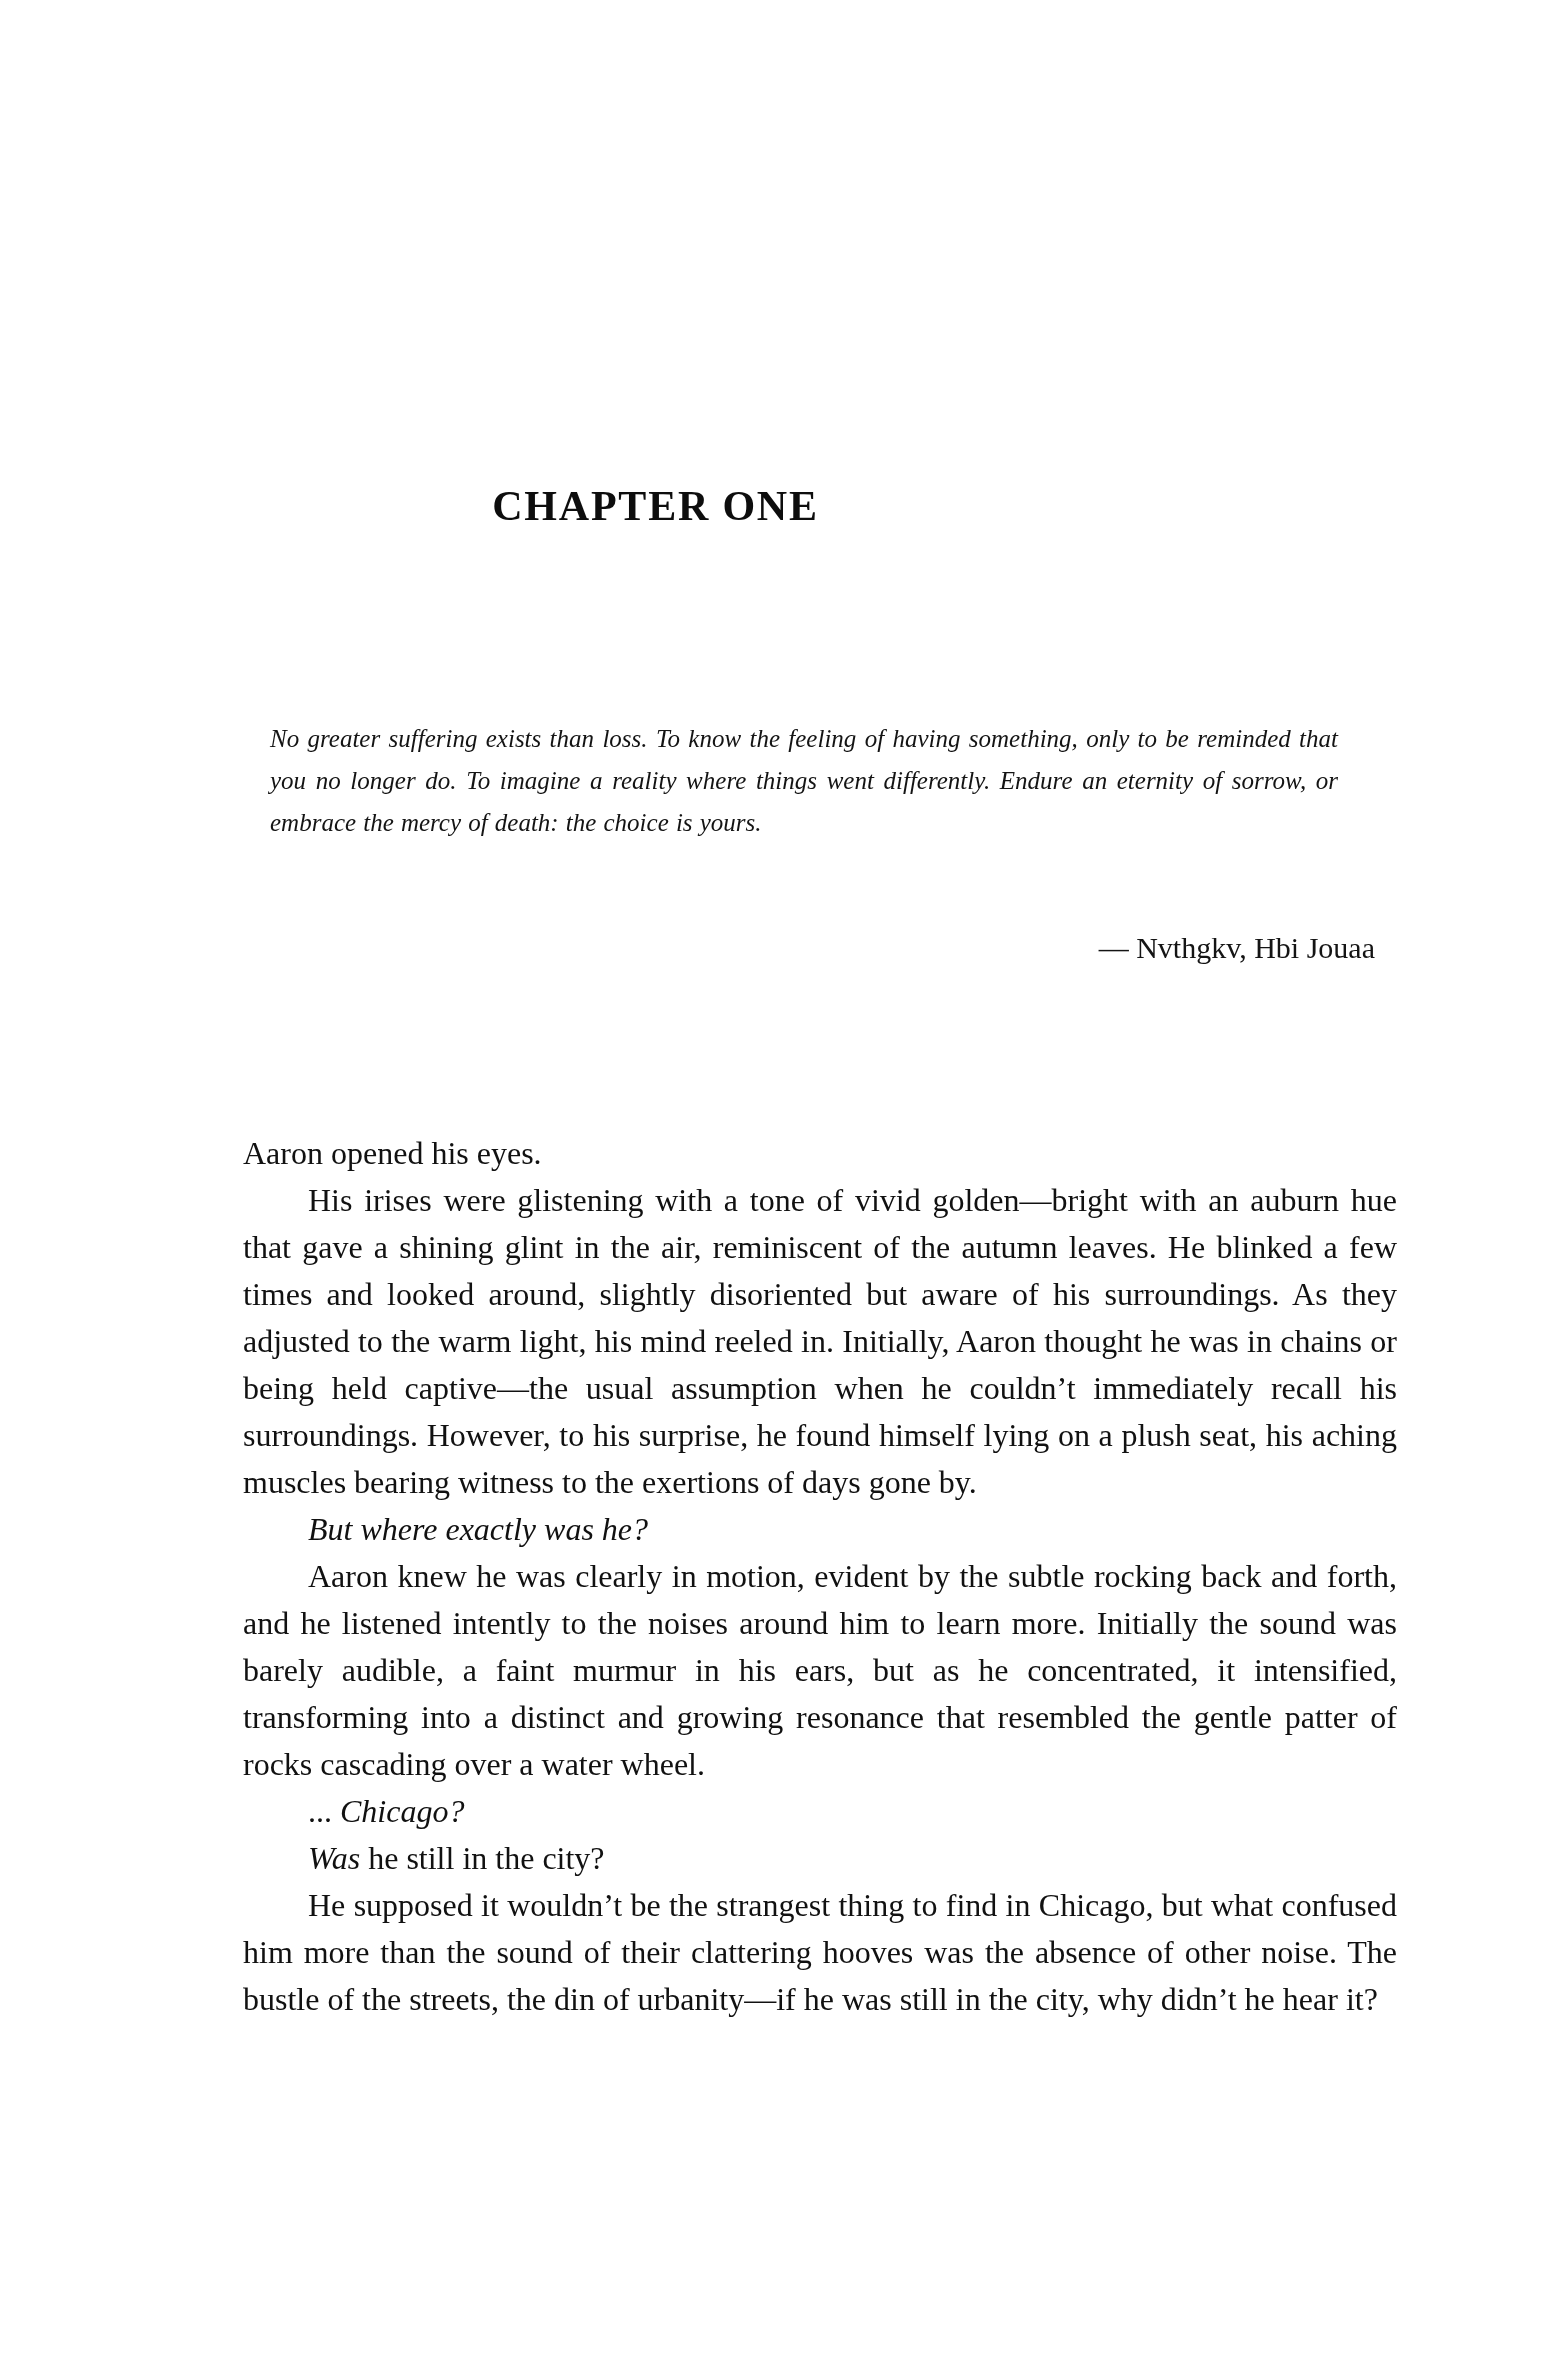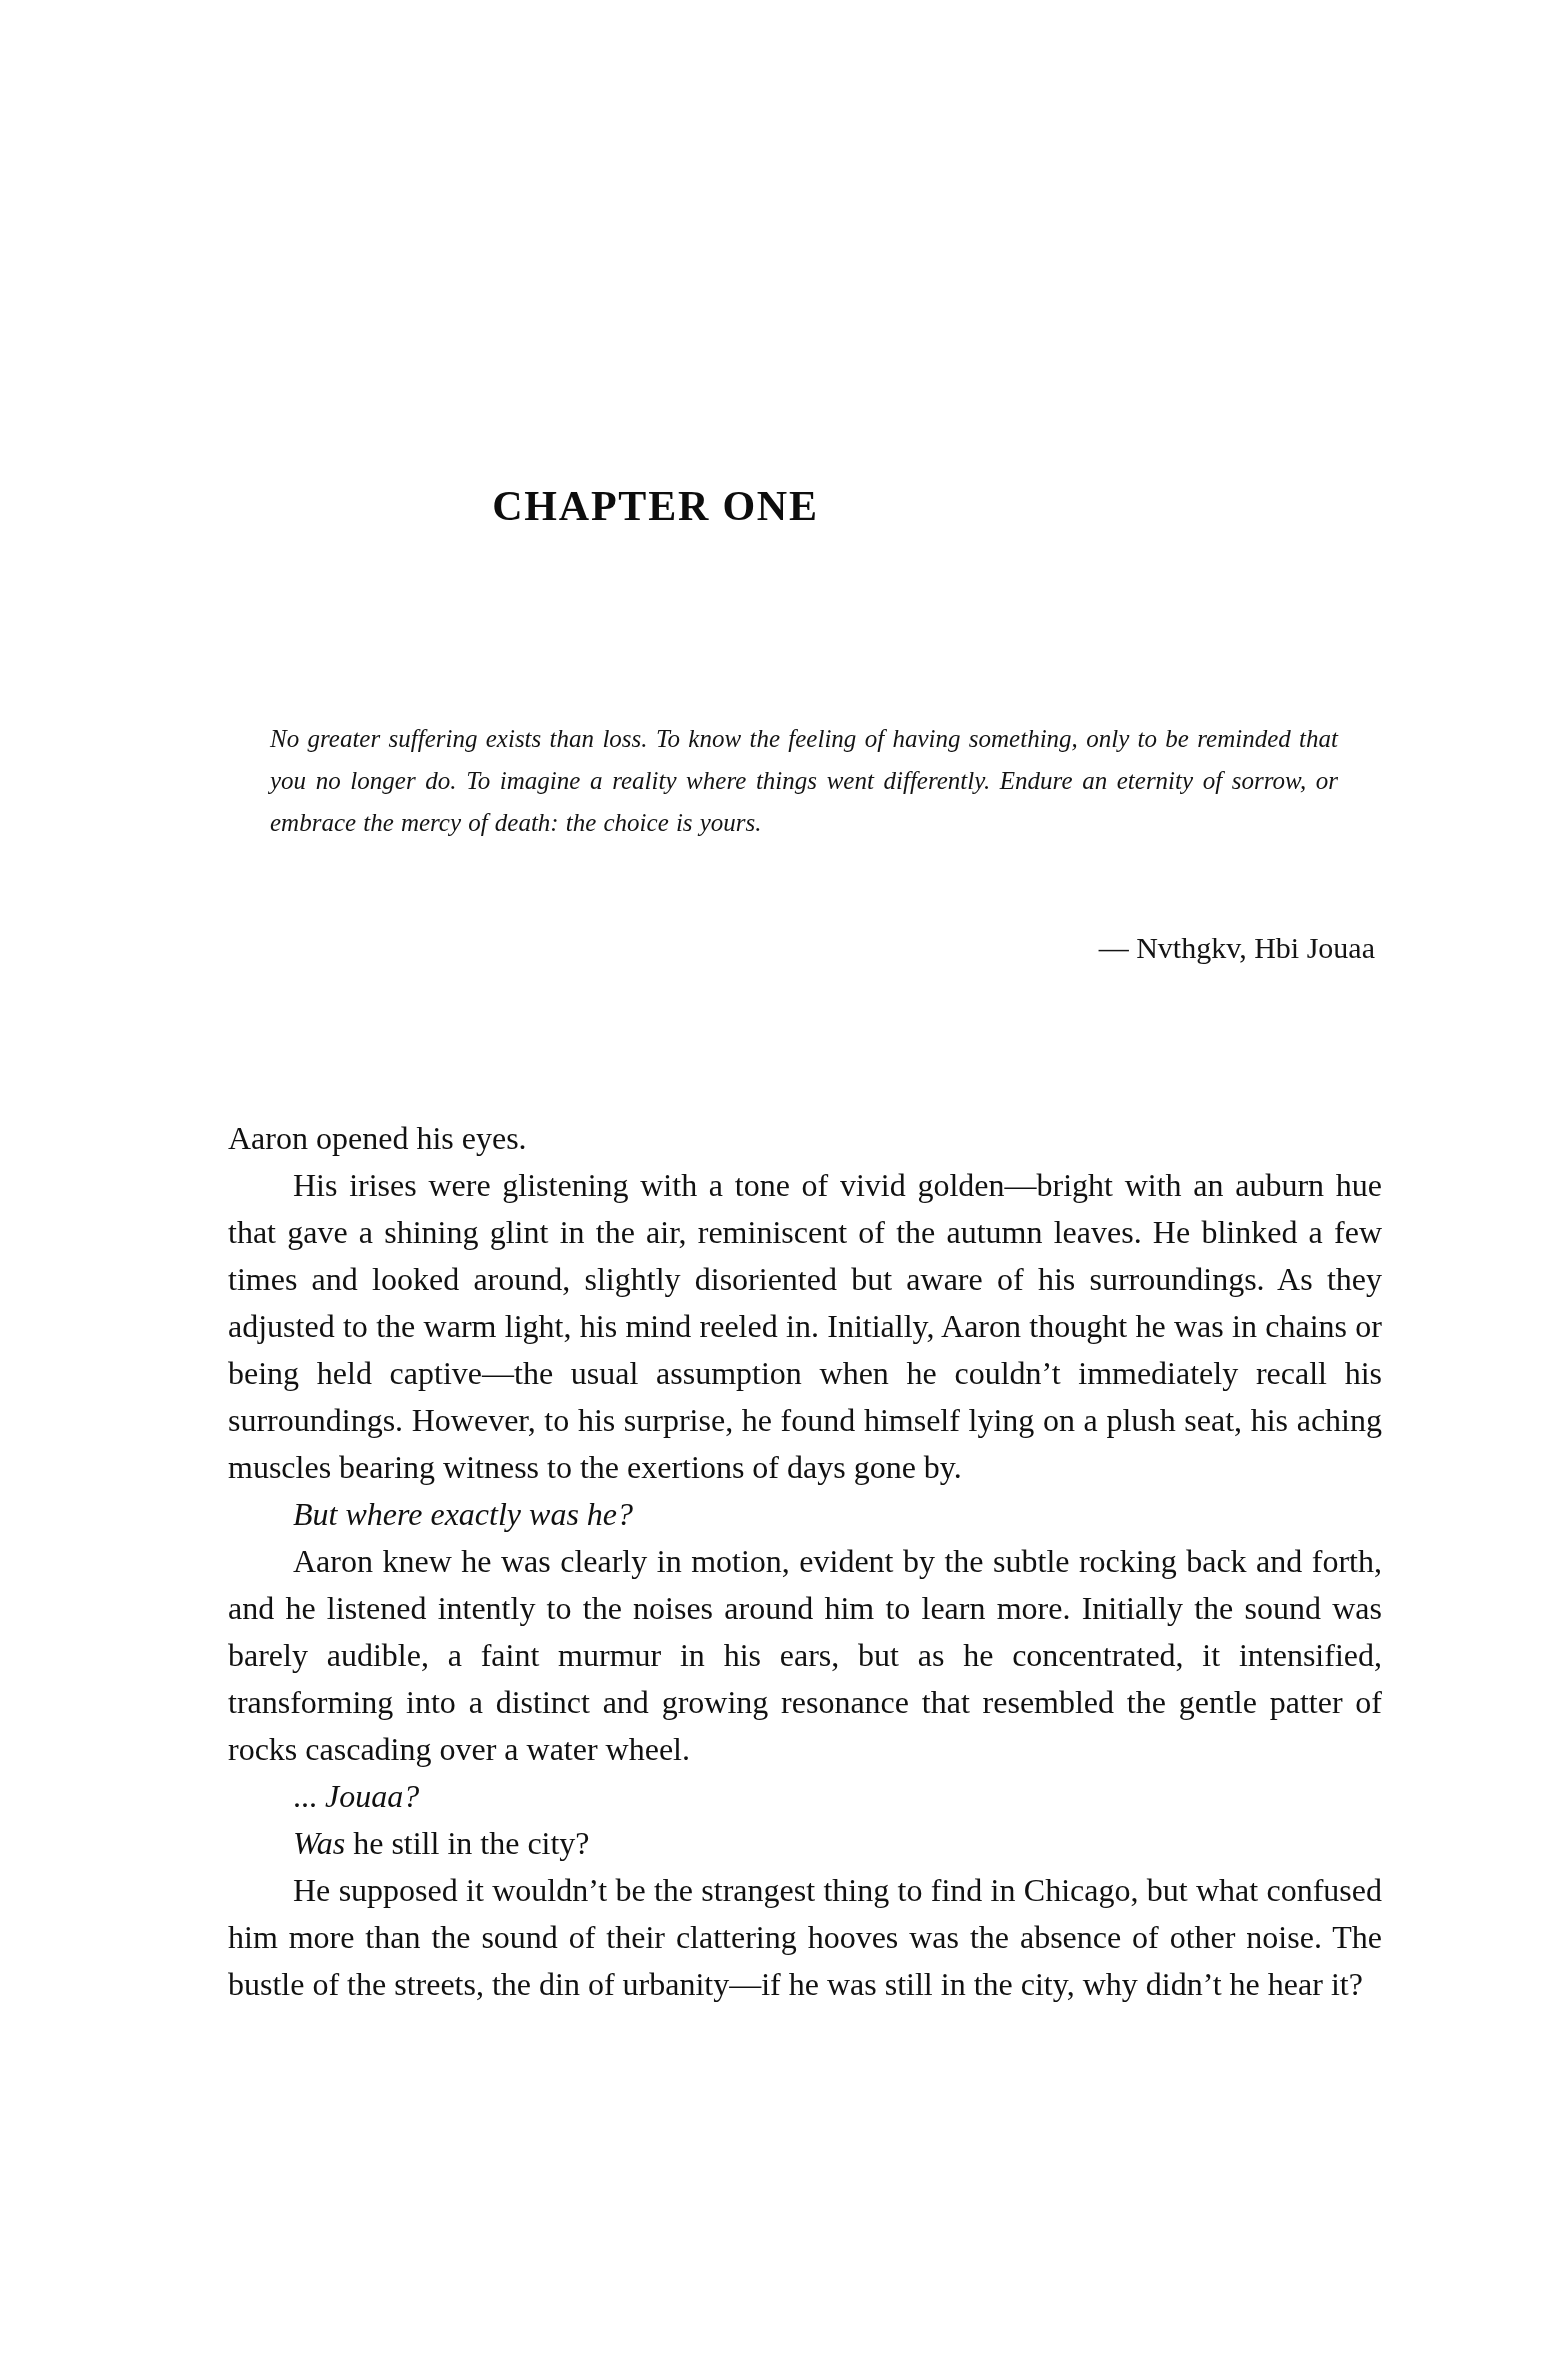--- a/index.html
+++ b/index.html
@@ -54,21 +54,21 @@
     line-height: 42px;
     margin: 0;
     color: #141414;
     text-align: right;
   }
   .body-text {
     position: absolute;
     left: 228px;
     top: 1115px;
     width: 1154px;
-    margin: 0;
+    margin: 15px;
   }
   .para {
     font-size: 32px;
     line-height: 47px;
     text-align: justify;
     text-align-last: left;
     margin: 0;
     text-indent: 65px;
     color: #111111;
   }
@@ -92,19 +92,19 @@
 
 <div class="body-text">
   <p class="para no-indent">Aaron opened his eyes.</p>
 
   <p class="para">His irises were glistening with a tone of vivid golden—bright with an auburn hue that gave a shining glint in the air, reminiscent of the autumn leaves. He blinked a few times and looked around, slightly disoriented but aware of his surroundings. As they adjusted to the warm light, his mind reeled in. Initially, Aaron thought he was in chains or being held captive—the usual assumption when he couldn’t immediately recall his surroundings. However, to his surprise, he found himself lying on a plush seat, his aching muscles bearing witness to the exertions of days gone by.</p>
 
   <p class="para"><span class="em">But where exactly was he?</span></p>
 
   <p class="para">Aaron knew he was clearly in motion, evident by the subtle rocking back and forth, and he listened intently to the noises around him to learn more. Initially the sound was barely audible, a faint murmur in his ears, but as he concentrated, it intensified, transforming into a distinct and growing resonance that resembled the gentle patter of rocks cascading over a water wheel.</p>
 
-  <p class="para"><span>... </span><span class="em">Jouaa?</span></p>
+  <p class="para"><span>... </span><span class="em">Chicago?</span></p>
 
   <p class="para"><span class="em">Was</span><span> he still in the city?</span></p>
 
   <p class="para">He supposed it wouldn’t be the strangest thing to find in Chicago, but what confused him more than the sound of their clattering hooves was the absence of other noise. The bustle of the streets, the din of urbanity—if he was still in the city, why didn’t he hear it?</p>
 </div>
 
 
 </body></html>

